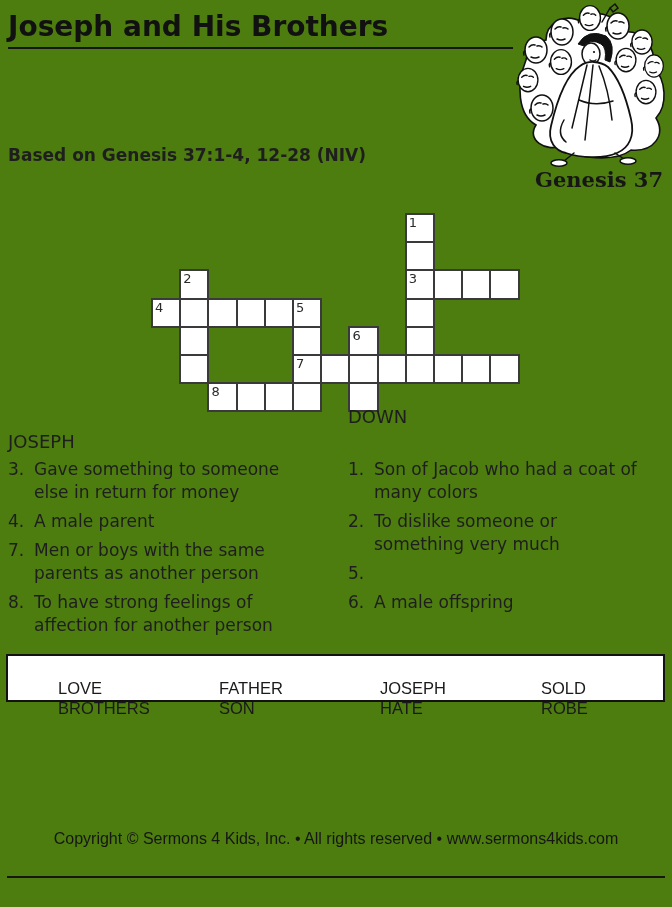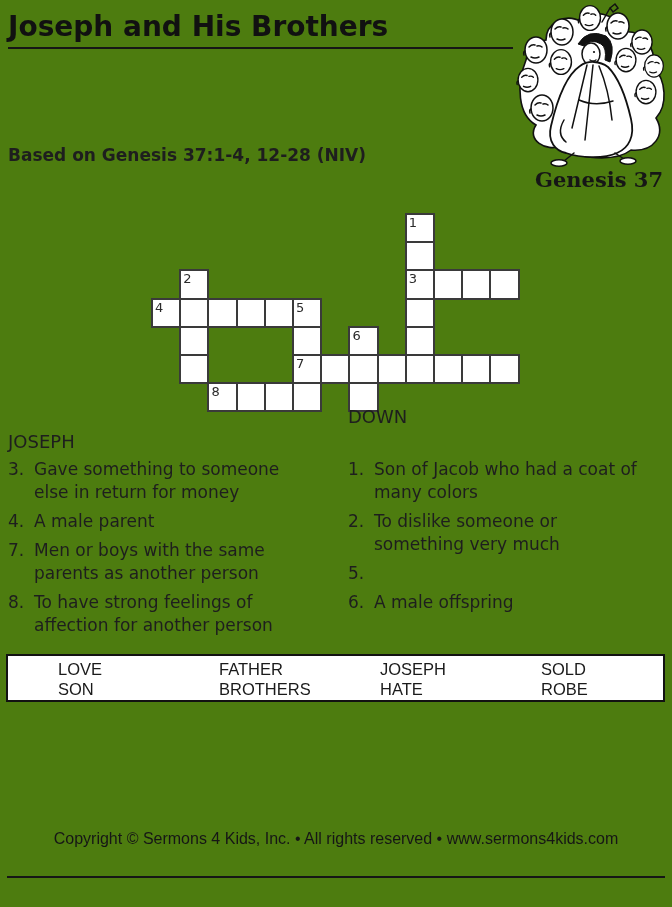--- a/index.html
+++ b/index.html
@@ -45,20 +45,21 @@
   .clue-text { white-space:pre-line; }
   .bank {
     position:absolute; left:6px; top:654px; width:659px; height:48px;
     box-sizing:border-box; border:2px solid #121212; background:#fff;
   }
   .bank-grid {
     display:grid; grid-template-columns:161px 161px 161px 161px;
     padding:3px 0 0 50px;
     font-family:"Liberation Sans", sans-serif; font-size:16.5px; line-height:20px;
     color:#1a1a1a;
+    margin-top:19px;
   }
   .footer-rule { position:absolute; left:7px; top:876px; width:658px; height:2px; background:#161616; }
   .footer {
     position:absolute; left:0; top:830px; width:672px; text-align:center;
     font-family:"Liberation Sans", sans-serif; font-size:16px; color:#161616;
   }
   svg .ln { fill:none; stroke:#111; stroke-width:1.5; stroke-linecap:round; }
 </style>
 </head>
 <body>
@@ -213,22 +214,22 @@
       <span class="clue-text">A male offspring</span>
     </div>
   </div>
 
   <div class="bank">
     <div class="bank-grid">
       <span>LOVE</span>
       <span>FATHER</span>
       <span>JOSEPH</span>
       <span>SOLD</span>
+      <span>BROTHERS</span>
       <span>SON</span>
-      <span>BROTHERS</span>
       <span>HATE</span>
       <span>ROBE</span>
     </div>
   </div>
 
   <div class="footer-rule"></div>
   <div class="footer">Copyright © Sermons 4 Kids, Inc. • All rights reserved • www.sermons4kids.com</div>
 
 </div>
 

